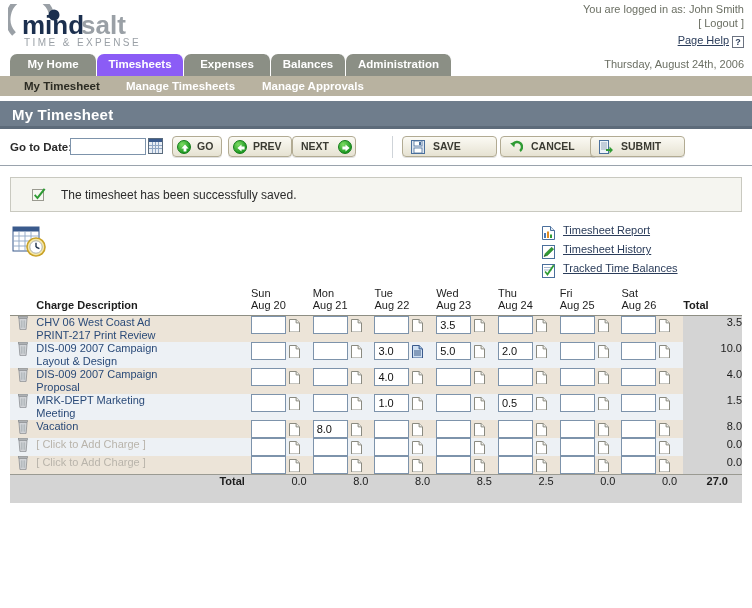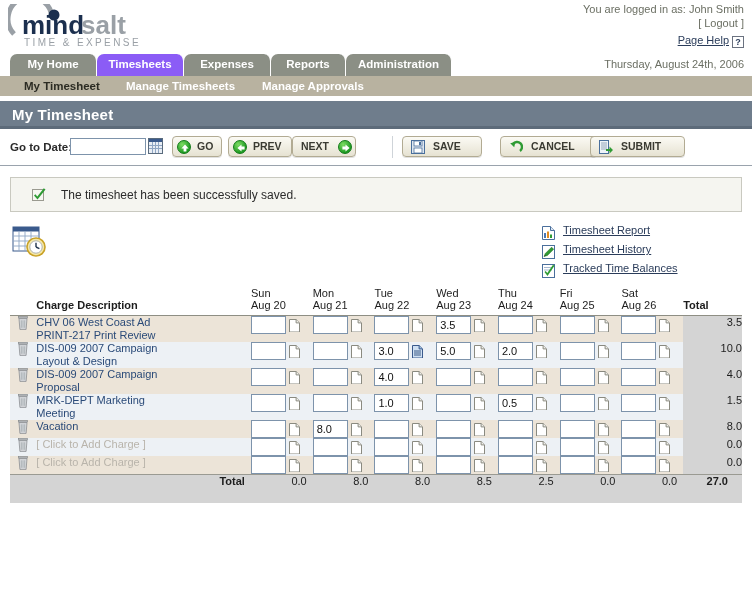--- a/index.html
+++ b/index.html
@@ -202,21 +202,21 @@
       <div class="helpline">
         <a>Page Help</a><span class="helpbtn">?</span>
       </div>
     </div>
   </div>
 
   <div class="tabstrip">
     <div class="tab" style="left:10px;  width:87px;">My Home</div>
     <div class="tab active" style="left:97px;  width:87px;">Timesheets</div>
     <div class="tab" style="left:184px; width:87px;">Expenses</div>
-    <div class="tab" style="left:271px; width:75px;">Reports</div>
+    <div class="tab" style="left:271px; width:75px;">Balances</div>
     <div class="tab" style="left:346px; width:106px;">Administration</div>
   </div>
 
   <div class="subbar">
     <div class="subitem active" style="left:24px;">My Timesheet</div>
     <div class="subitem" style="left:126px;">Manage Timesheets</div>
     <div class="subitem" style="left:262px;">Manage Approvals</div>
   </div>
 
   <div class="datestamp">Thursday, August 24th, 2006</div>
@@ -265,21 +265,21 @@
       <span class="lbl" style="left:8px;">NEXT</span>
       <span class="circ" style="left:45px;">
         <svg width="10" height="10" viewBox="0 0 10 10">
             <path d="M8.6 5 L4.5 1.4 V3.6 H1.4 V6.4 H4.5 V8.6 Z" fill="#fff"></path>
           </svg>
       </span>
     </div>
 
     <span class="sepline"></span>
 
-    <div class="btn" style="left:402px; width:80px;">
+    <div class="btn" style="left:402px; width:95px;">
       <span style="position:absolute; left:8px; top:3px;">
         <svg width="14" height="14" viewBox="0 0 14 14">
           <rect x="0.5" y="0.5" width="13" height="13" fill="#dfe7f0" stroke="#4a6f9c"></rect>
           <rect x="3" y="1" width="8" height="5" fill="#ffffff" stroke="#4a6f9c" stroke-width=".8"></rect>
           <rect x="8" y="2" width="2" height="3.2" fill="#4a6f9c"></rect>
           <rect x="3" y="8" width="8" height="5" fill="#ffffff" stroke="#4a6f9c" stroke-width=".8"></rect>
         </svg>
       </span>
       <span class="lbl" style="left:30px;">SAVE</span>
     </div>

